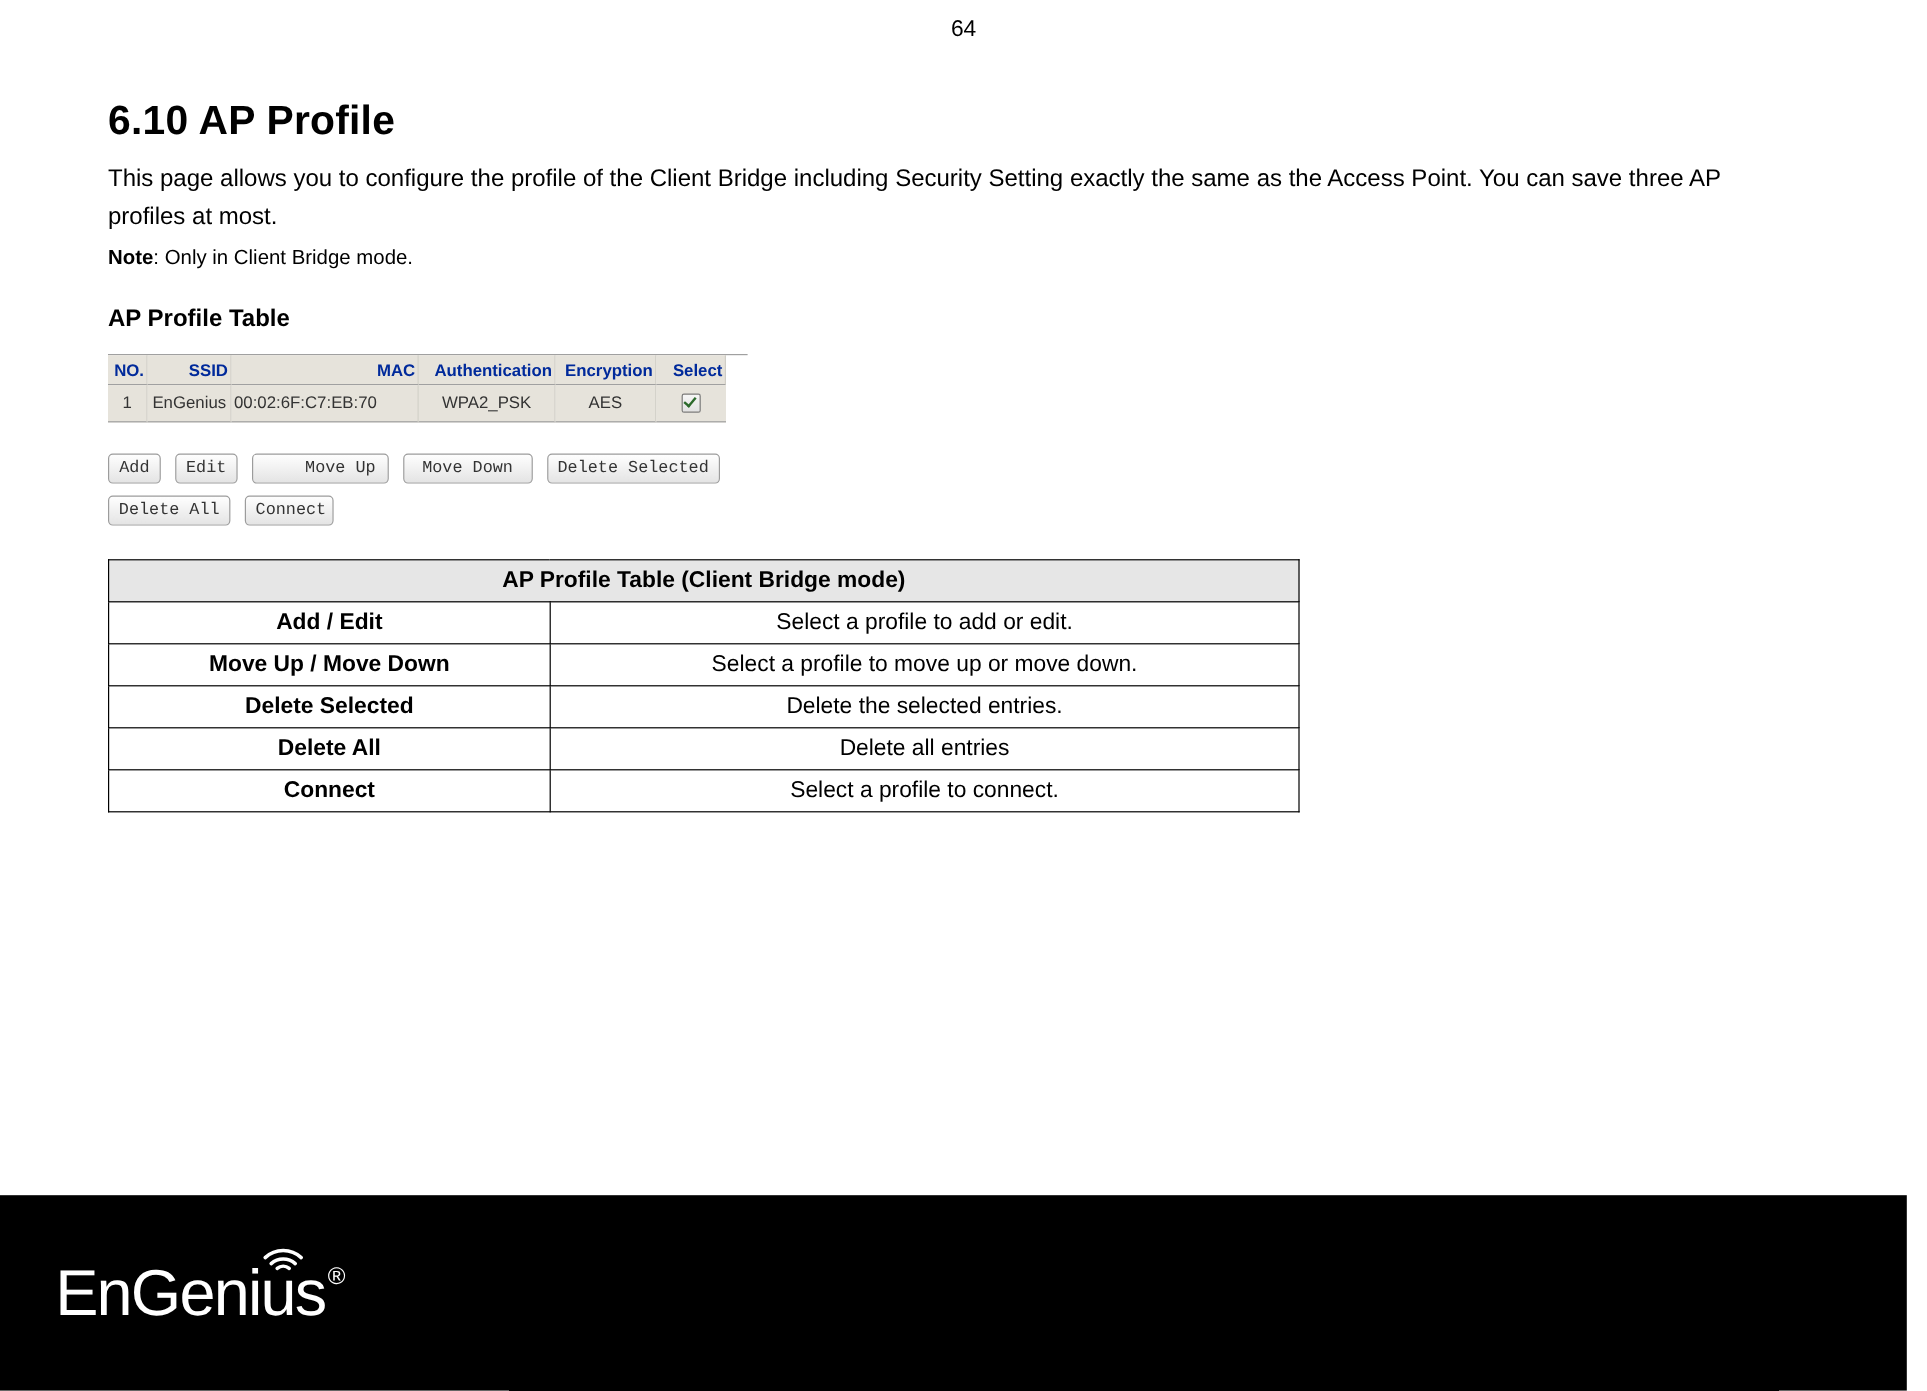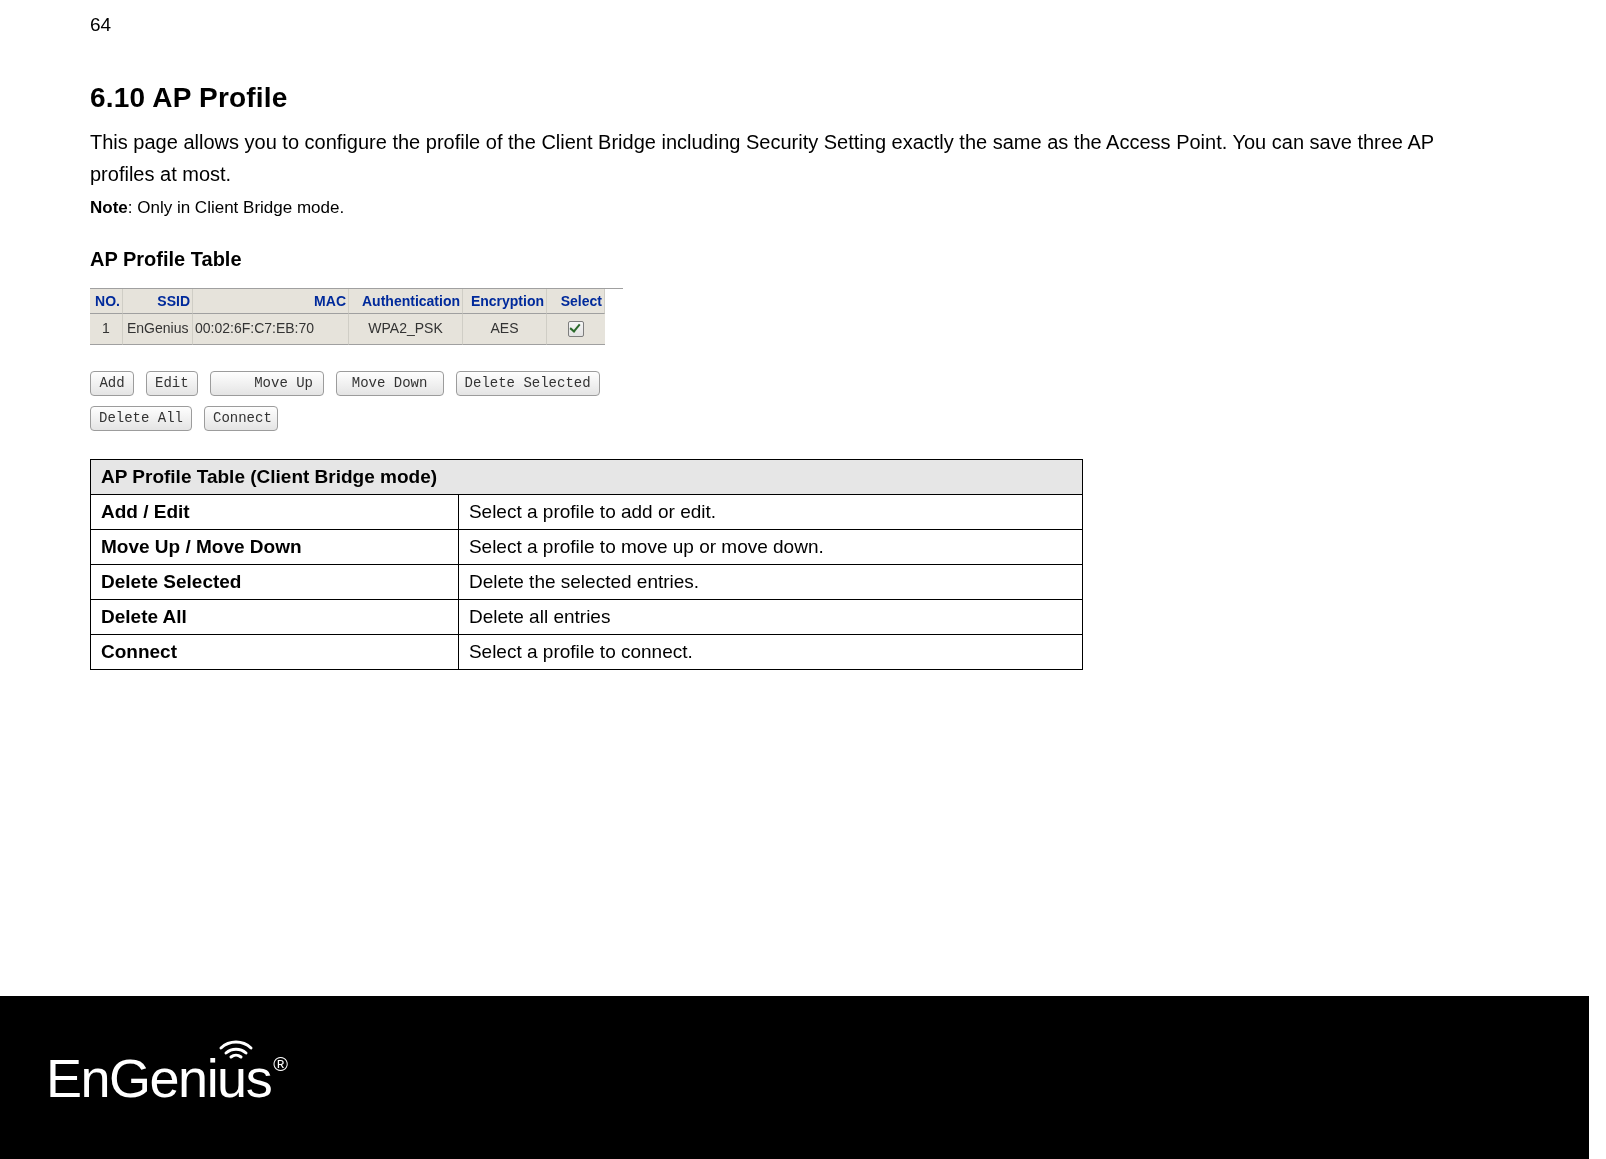--- a/index.html
+++ b/index.html
@@ -13,23 +13,24 @@
     overflow:hidden;
     box-sizing:border-box;
   }
   .page{
     padding:12px 90px 0 90px;
   }
   .pagenum{
     font-size:19px;
     margin-bottom:46px;
     margin-top:2px;
+    text-align:center;
   }
   .section-title{
-    font-size:28px;
+    font-size:34px;
     font-weight:700;
     margin-bottom:12px;
     letter-spacing:0.2px;
   }
   .intro{
     font-size:20px;
     line-height:1.6;
     margin-bottom:8px;
     max-width:1400px;
   }
@@ -113,21 +114,21 @@
   
   .desc-table{
     border-collapse:collapse;
     margin-top:28px;
     width:993px;
     font-size:19px;
   }
   .desc-table th,.desc-table td{
     border:1px solid #000;
     padding:6px 10px;
-    text-align:left;
+    text-align:center;
     vertical-align:middle;
   }
   .desc-header{
     background:#e6e6e6;
     font-weight:700;
   }
   .desc-table td.k{font-weight:700;white-space:nowrap;}
   
   .footer{
     position:absolute;

